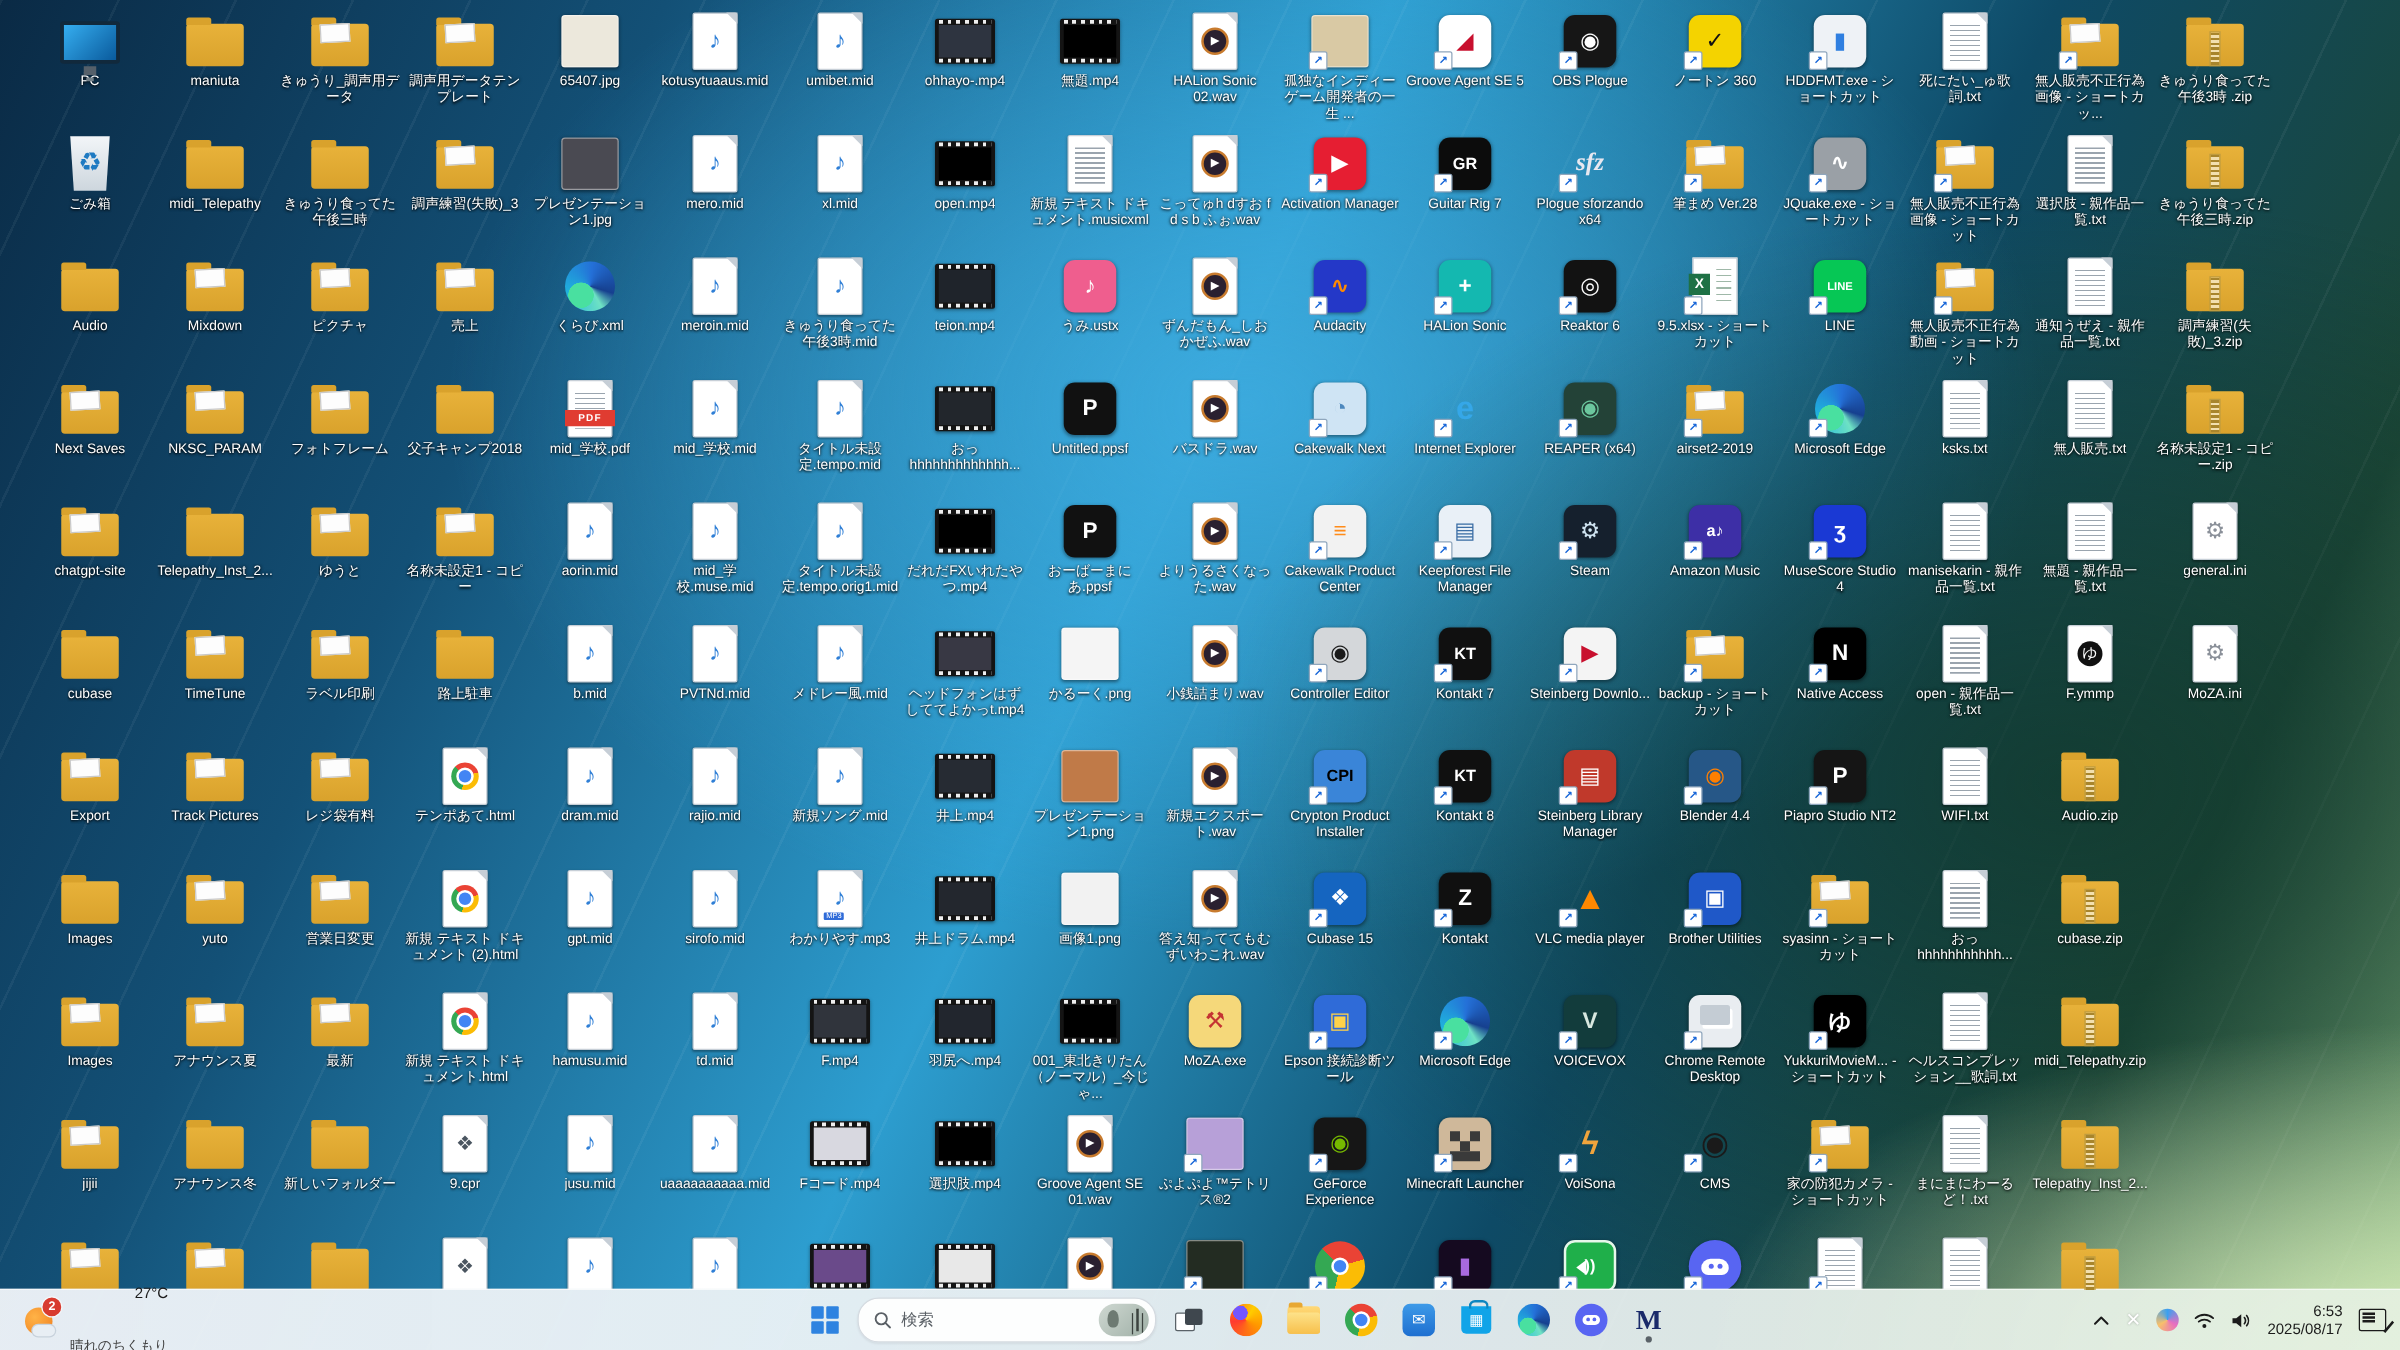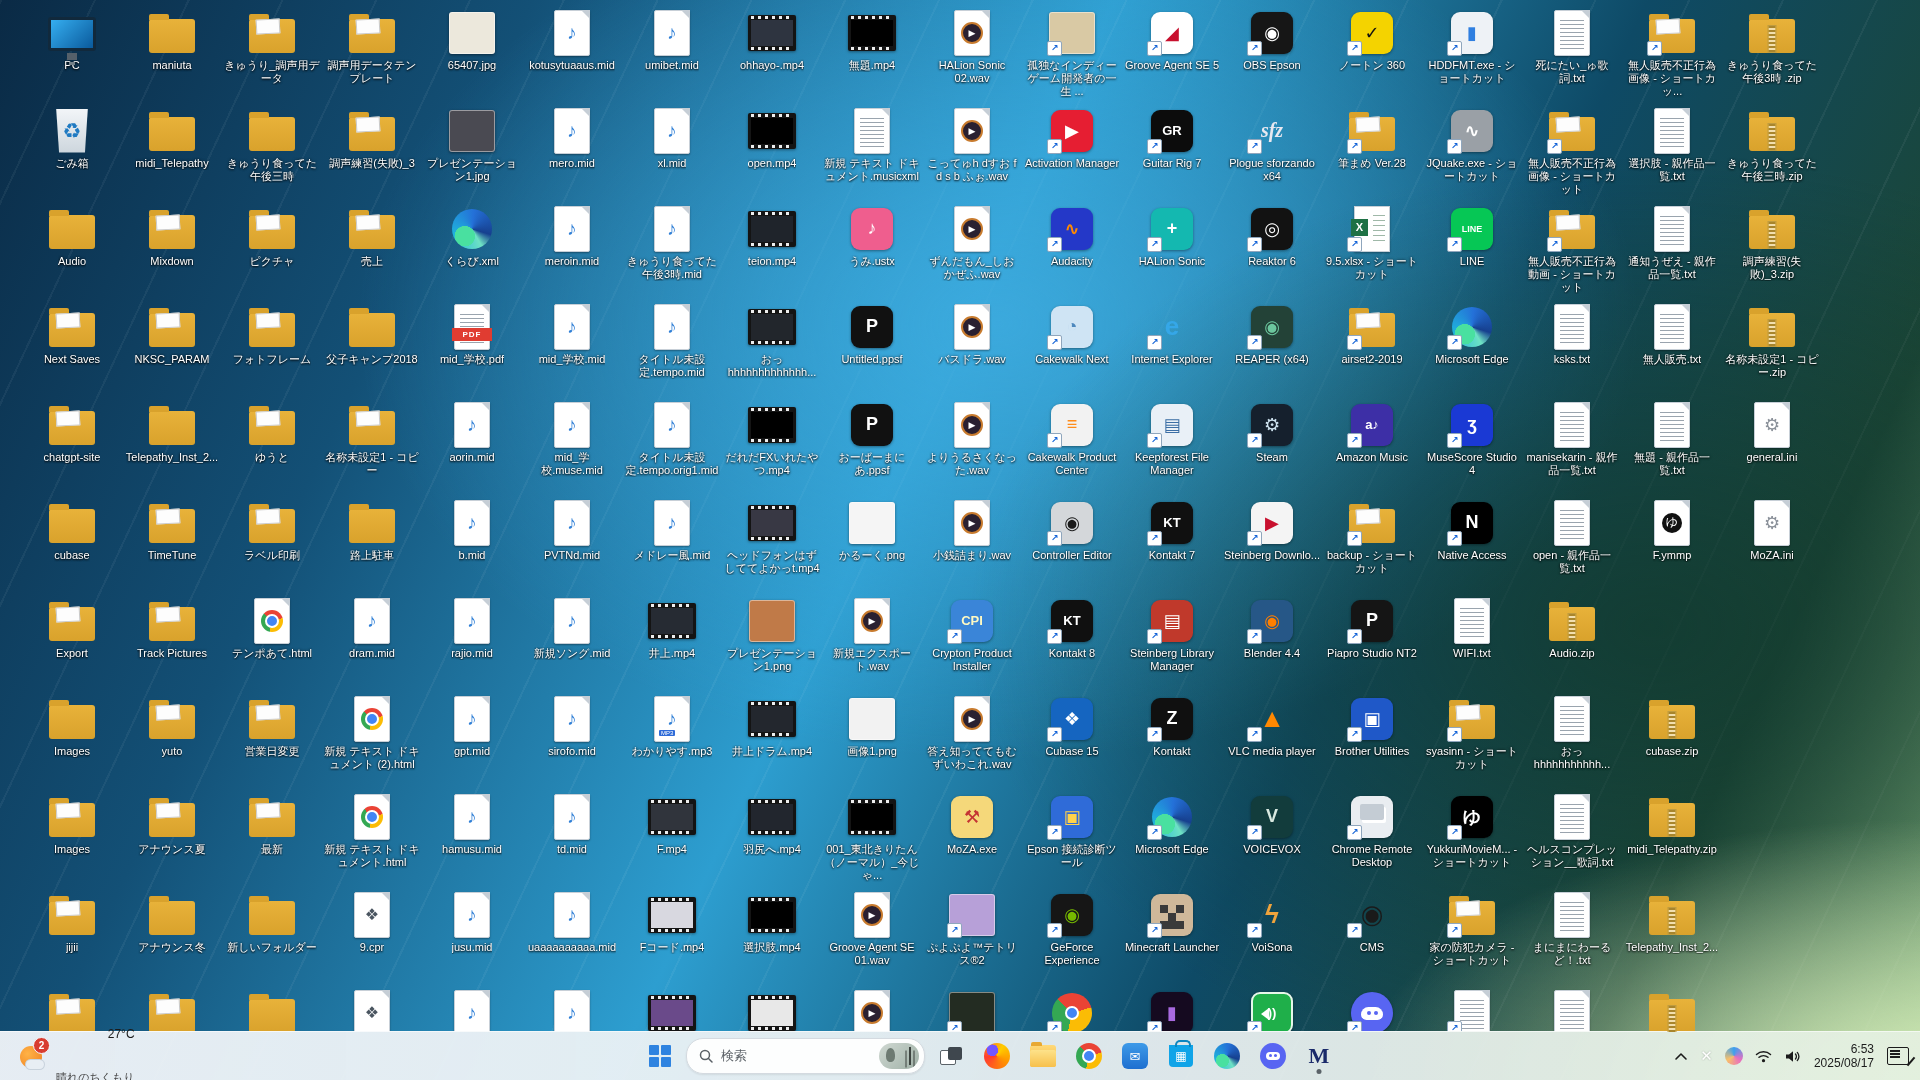--- a/index.html
+++ b/index.html
@@ -221,21 +221,21 @@
           <span class="app" style="background:#ffffff;color:#c8102e">◢</span>
           <span class="sc">↗</span>
         </span>
         <span class="lbl">Groove Agent SE 5</span>
       </div>
       <div class="cell" title="OBS Studio">
         <span class="iwrap">
           <span class="app" style="background:#161616;color:#ffffff">◉</span>
           <span class="sc">↗</span>
         </span>
-        <span class="lbl">OBS Epson</span>
+        <span class="lbl">OBS Plogue</span>
       </div>
       <div class="cell" title="ノートン 360">
         <span class="iwrap">
           <span class="app" style="background:#f4d300;color:#111111">✓</span>
           <span class="sc">↗</span>
         </span>
         <span class="lbl">ノートン 360</span>
       </div>
       <div class="cell" title="HDDFMT.exe - ショートカット">
         <span class="iwrap">
@@ -966,20 +966,28 @@
         <span class="lbl">Export</span>
       </div>
       <div class="cell" title="Track Pictures">
         <span class="iwrap">
           <span class="fold">
             <span class="paper"></span>
           </span>
         </span>
         <span class="lbl">Track Pictures</span>
       </div>
+      <div class="cell" title="レジ袋有料">
+        <span class="iwrap">
+          <span class="fold">
+            <span class="paper"></span>
+          </span>
+        </span>
+        <span class="lbl">レジ袋有料</span>
+      </div>
       <div class="cell" title="テンポあて.html">
         <span class="iwrap">
           <span class="doc">
             <span class="cball">
               <span class="cdot"></span>
             </span>
           </span>
         </span>
         <span class="lbl">テンポあて.html</span>
       </div>
@@ -1024,21 +1032,21 @@
       <div class="cell" title="新規エクスポート.wav">
         <span class="iwrap">
           <span class="doc">
             <span class="playc">▶</span>
           </span>
         </span>
         <span class="lbl">新規エクスポート.wav</span>
       </div>
       <div class="cell" title="Crypton Product Installer">
         <span class="iwrap">
-          <span class="app md" style="background:#3a85d8;color:#fef9c3">CPI</span>
+          <span class="app md" style="background:#3a85d8;color:#000000">CPI</span>
           <span class="sc">↗</span>
         </span>
         <span class="lbl">Crypton Product Installer</span>
       </div>
       <div class="cell" title="Kontakt 8">
         <span class="iwrap">
           <span class="app md" style="background:#101010;color:#ffffff">KT</span>
           <span class="sc">↗</span>
         </span>
         <span class="lbl">Kontakt 8</span>

